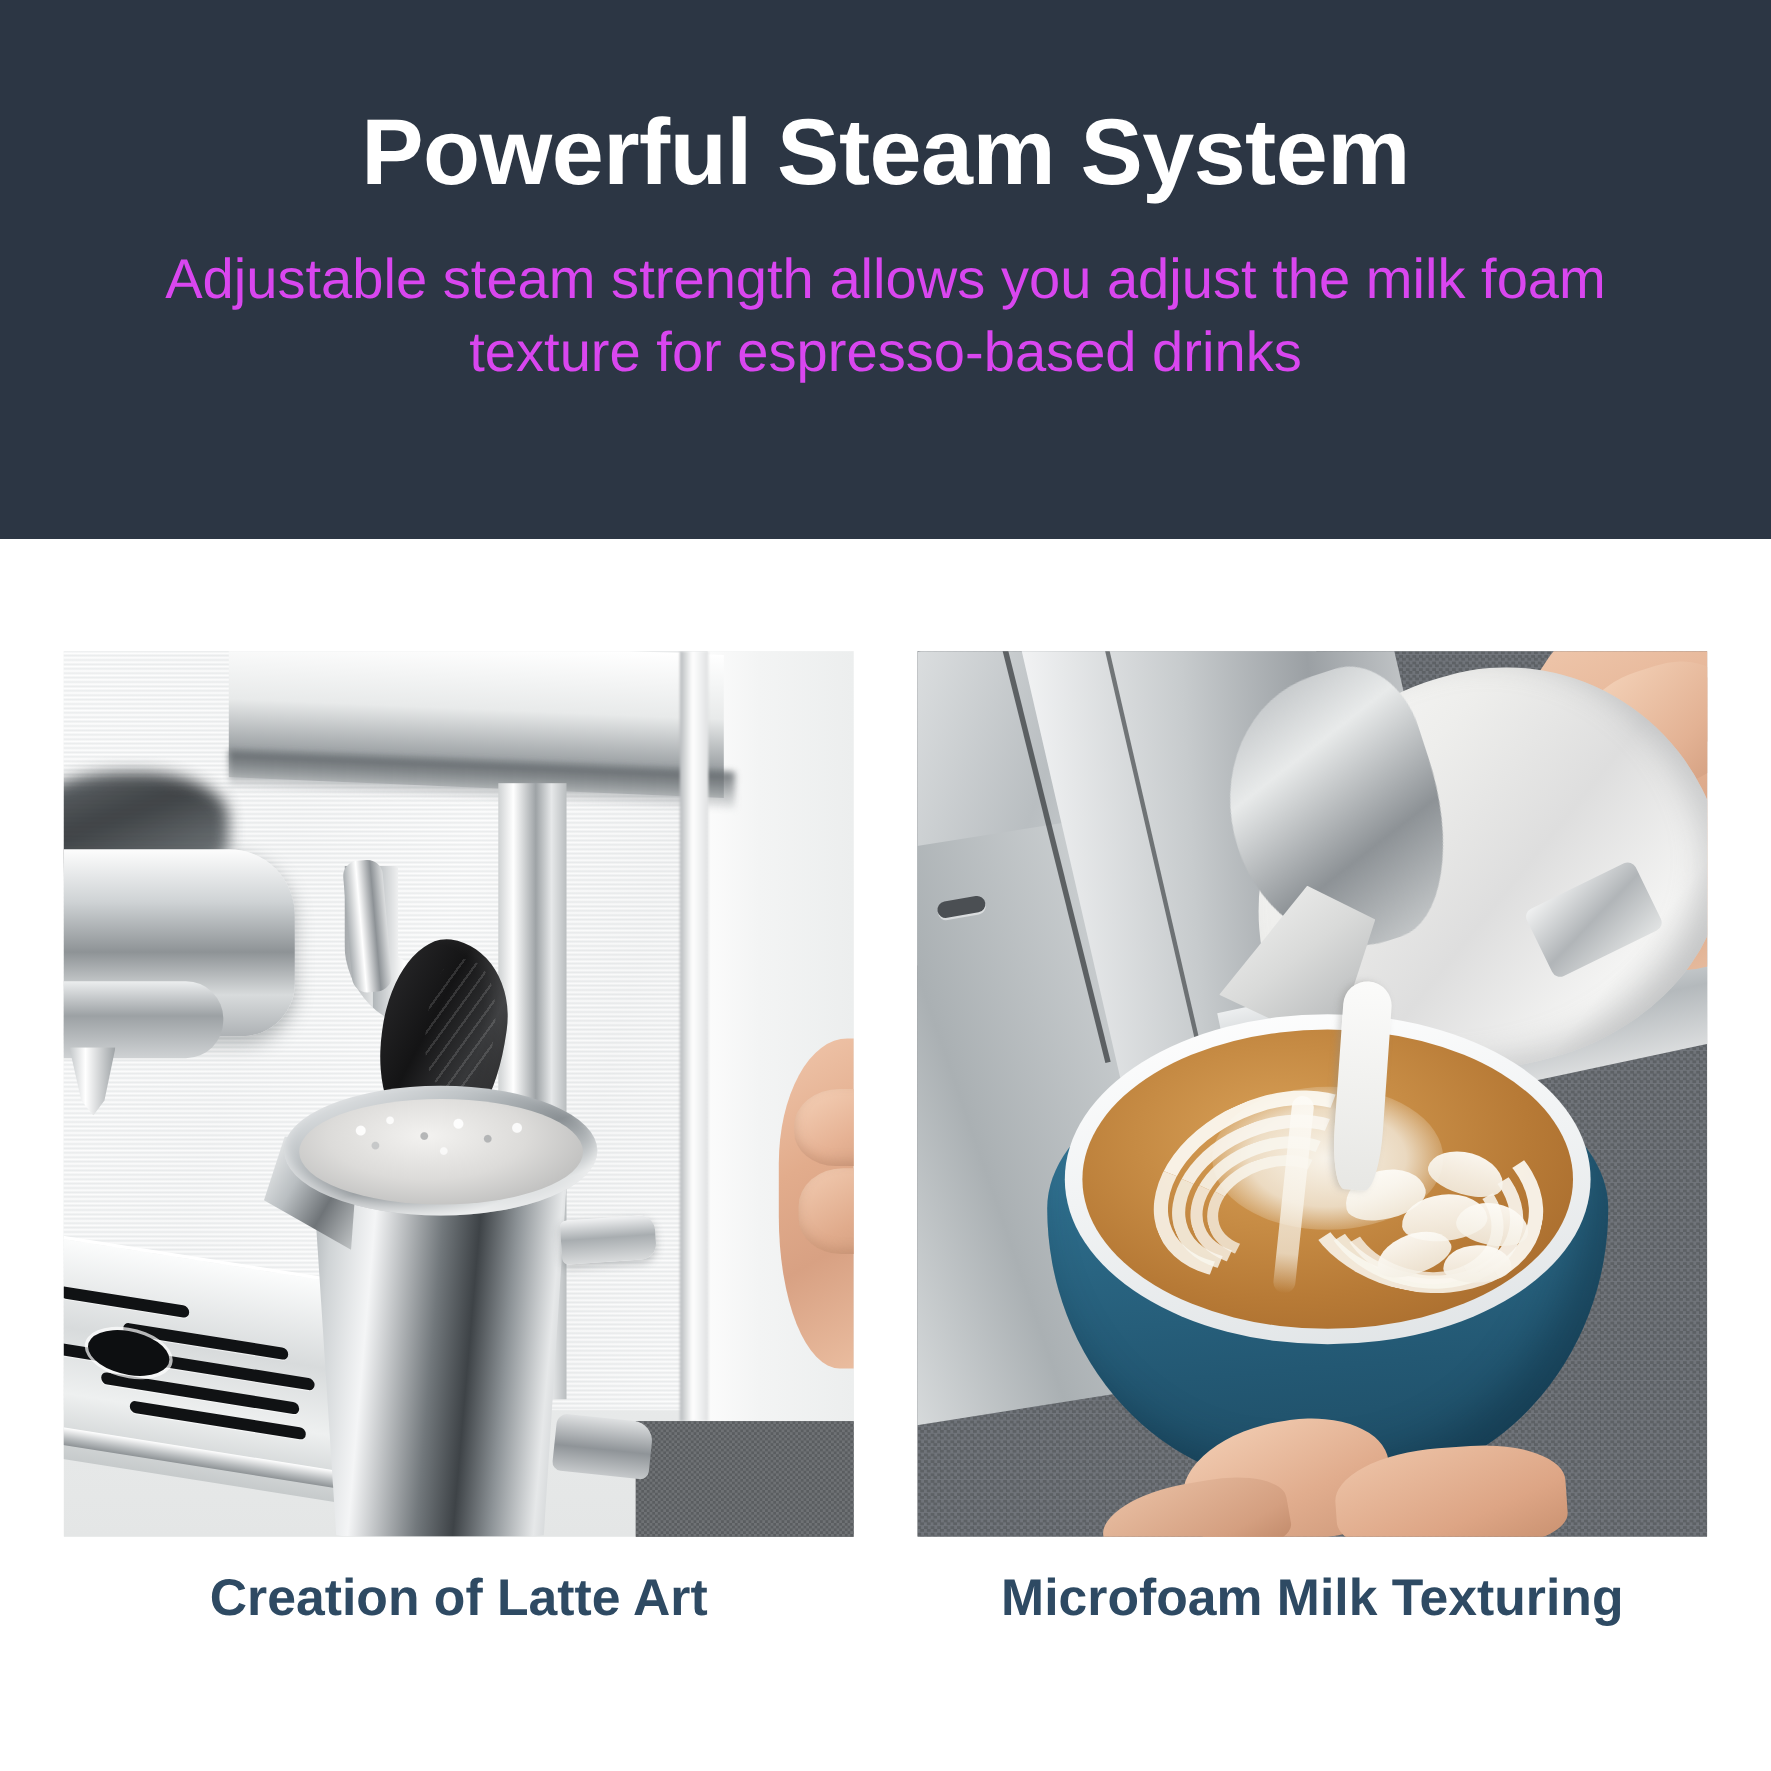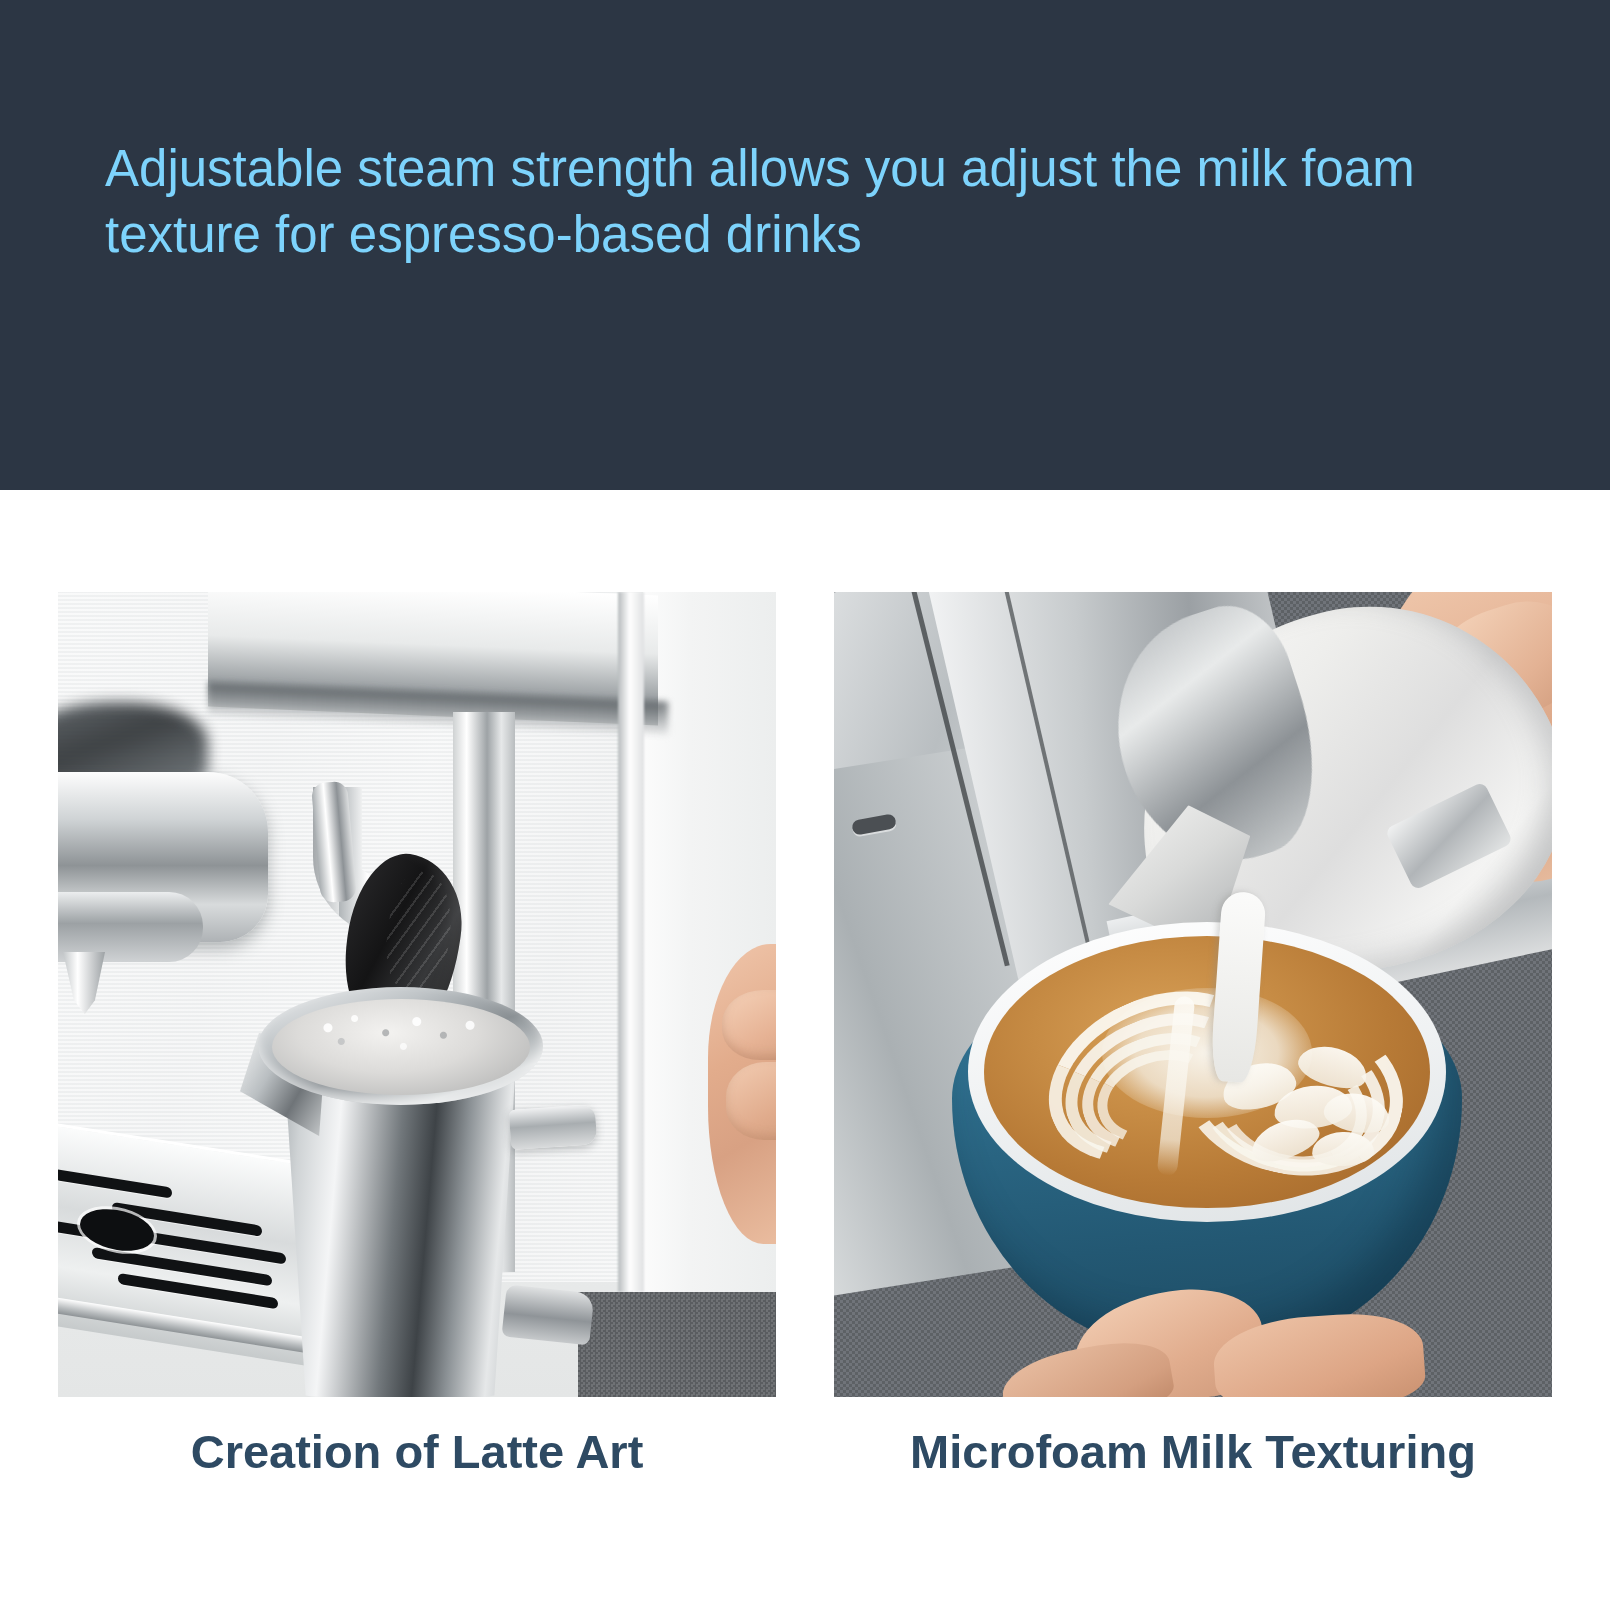--- a/index.html
+++ b/index.html
@@ -39,24 +39,25 @@
     color: #ffffff;
     font-size: 85px;
     font-weight: 700;
     letter-spacing: -0.5px;
     line-height: 1.0;
     text-align: center;
     margin: 0;
     white-space: nowrap;
   }
   .subhead {
-    color: #7dd3fc;
+    color: #d946ef;
     font-size: 51px;
     font-weight: 400;
     line-height: 1.30;
+    text-align: center;
     margin: 40px 0 0 0;
     max-width: 1400px;
   }
 
   
   .panels {
     position: absolute;
     left: 58px;
     top: 592px;
     width: 1494px;
@@ -608,20 +609,21 @@
     font-weight: 700;
     line-height: 1.26;
   }
 </style>
 </head>
 <body>
 
 <div class="page">
 
   <div class="header-band">
+    <h1 class="headline">Powerful Steam System</h1>
     <p class="subhead">Adjustable steam strength allows you adjust the milk foam texture for espresso-based drinks</p>
   </div>
 
   <div class="panels">
 
     <div class="panel">
       <div class="machine-scene">
         <div class="bg-right-wall"></div>
         <div class="machine-body"></div>
         <div class="machine-top-overhang"></div>

